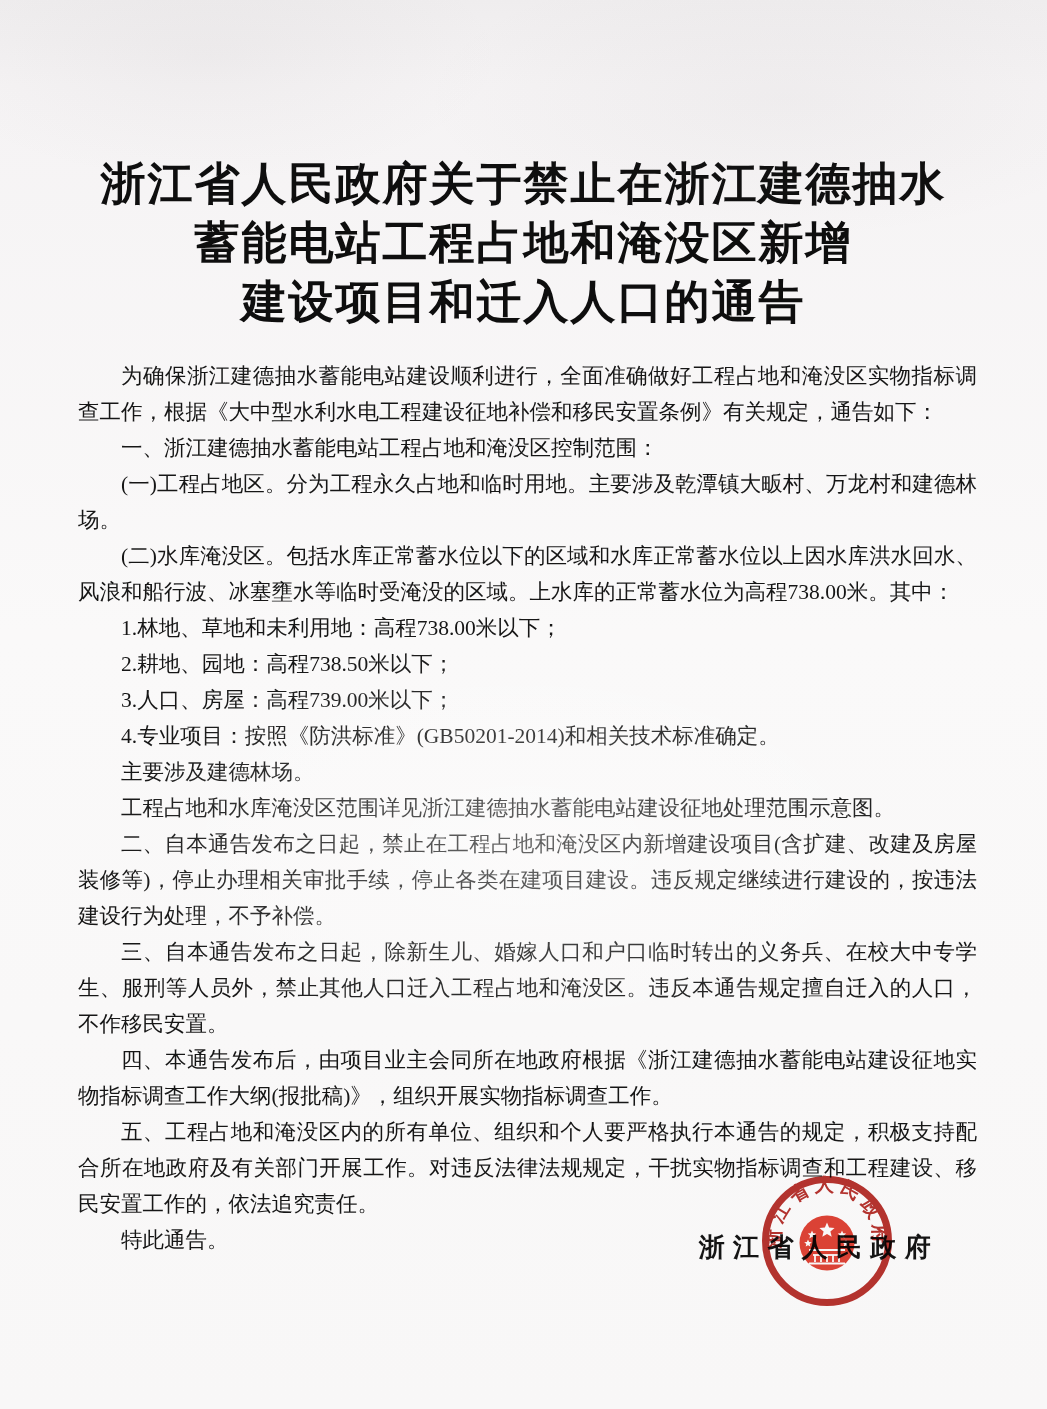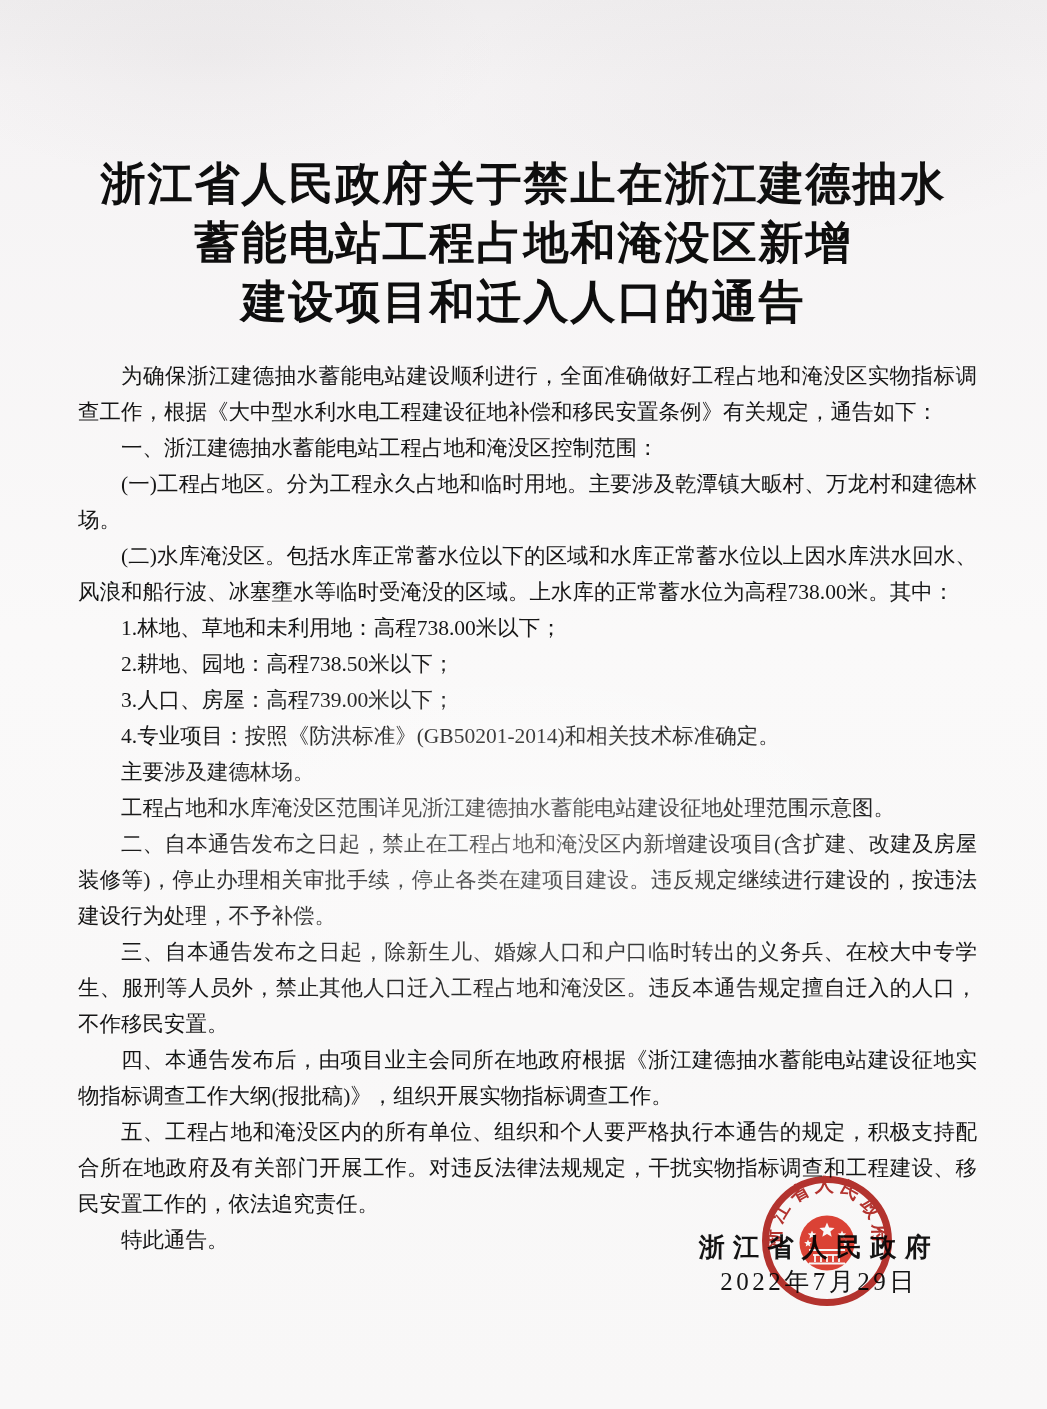--- a/index.html
+++ b/index.html
@@ -104,21 +104,20 @@
     <p>工程占地和水库淹没区范围详见浙江建德抽水蓄能电站建设征地处理范围示意图。</p>
     <p>二、自本通告发布之日起，禁止在工程占地和淹没区内新增建设项目(含扩建、改建及房屋装修等)，停止办理相关审批手续，停止各类在建项目建设。违反规定继续进行建设的，按违法建设行为处理，不予补偿。</p>
     <p>三、自本通告发布之日起，除新生儿、婚嫁人口和户口临时转出的义务兵、在校大中专学生、服刑等人员外，禁止其他人口迁入工程占地和淹没区。违反本通告规定擅自迁入的人口，不作移民安置。</p>
     <p>四、本通告发布后，由项目业主会同所在地政府根据《浙江建德抽水蓄能电站建设征地实物指标调查工作大纲(报批稿)》，组织开展实物指标调查工作。</p>
     <p>五、工程占地和淹没区内的所有单位、组织和个人要严格执行本通告的规定，积极支持配合所在地政府及有关部门开展工作。对违反法律法规规定，干扰实物指标调查和工程建设、移民安置工作的，依法追究责任。</p>
     <p>特此通告。</p>
   </div>
 
   <div class="signature">
     <div class="issuer">浙江省人民政府</div>
-    <div class="date">2022年7月29日</div>
   </div>
 
   <svg class="seal" viewBox="0 0 132 132" xmlns="http://www.w3.org/2000/svg" aria-hidden="true">
 
     <circle cx="66" cy="66" r="61.5" fill="none" stroke="#b3241f" stroke-width="7"></circle>
 
     <defs>
       <path id="sealArc" d="M 22.8,81.6 A 47,47 0 1 1 109.2,81.6" fill="none"></path>
     </defs>
     <text font-size="19" font-weight="bold" fill="#b3241f" letter-spacing="5" font-family="'DejaVu Sans','Liberation Sans',sans-serif">

